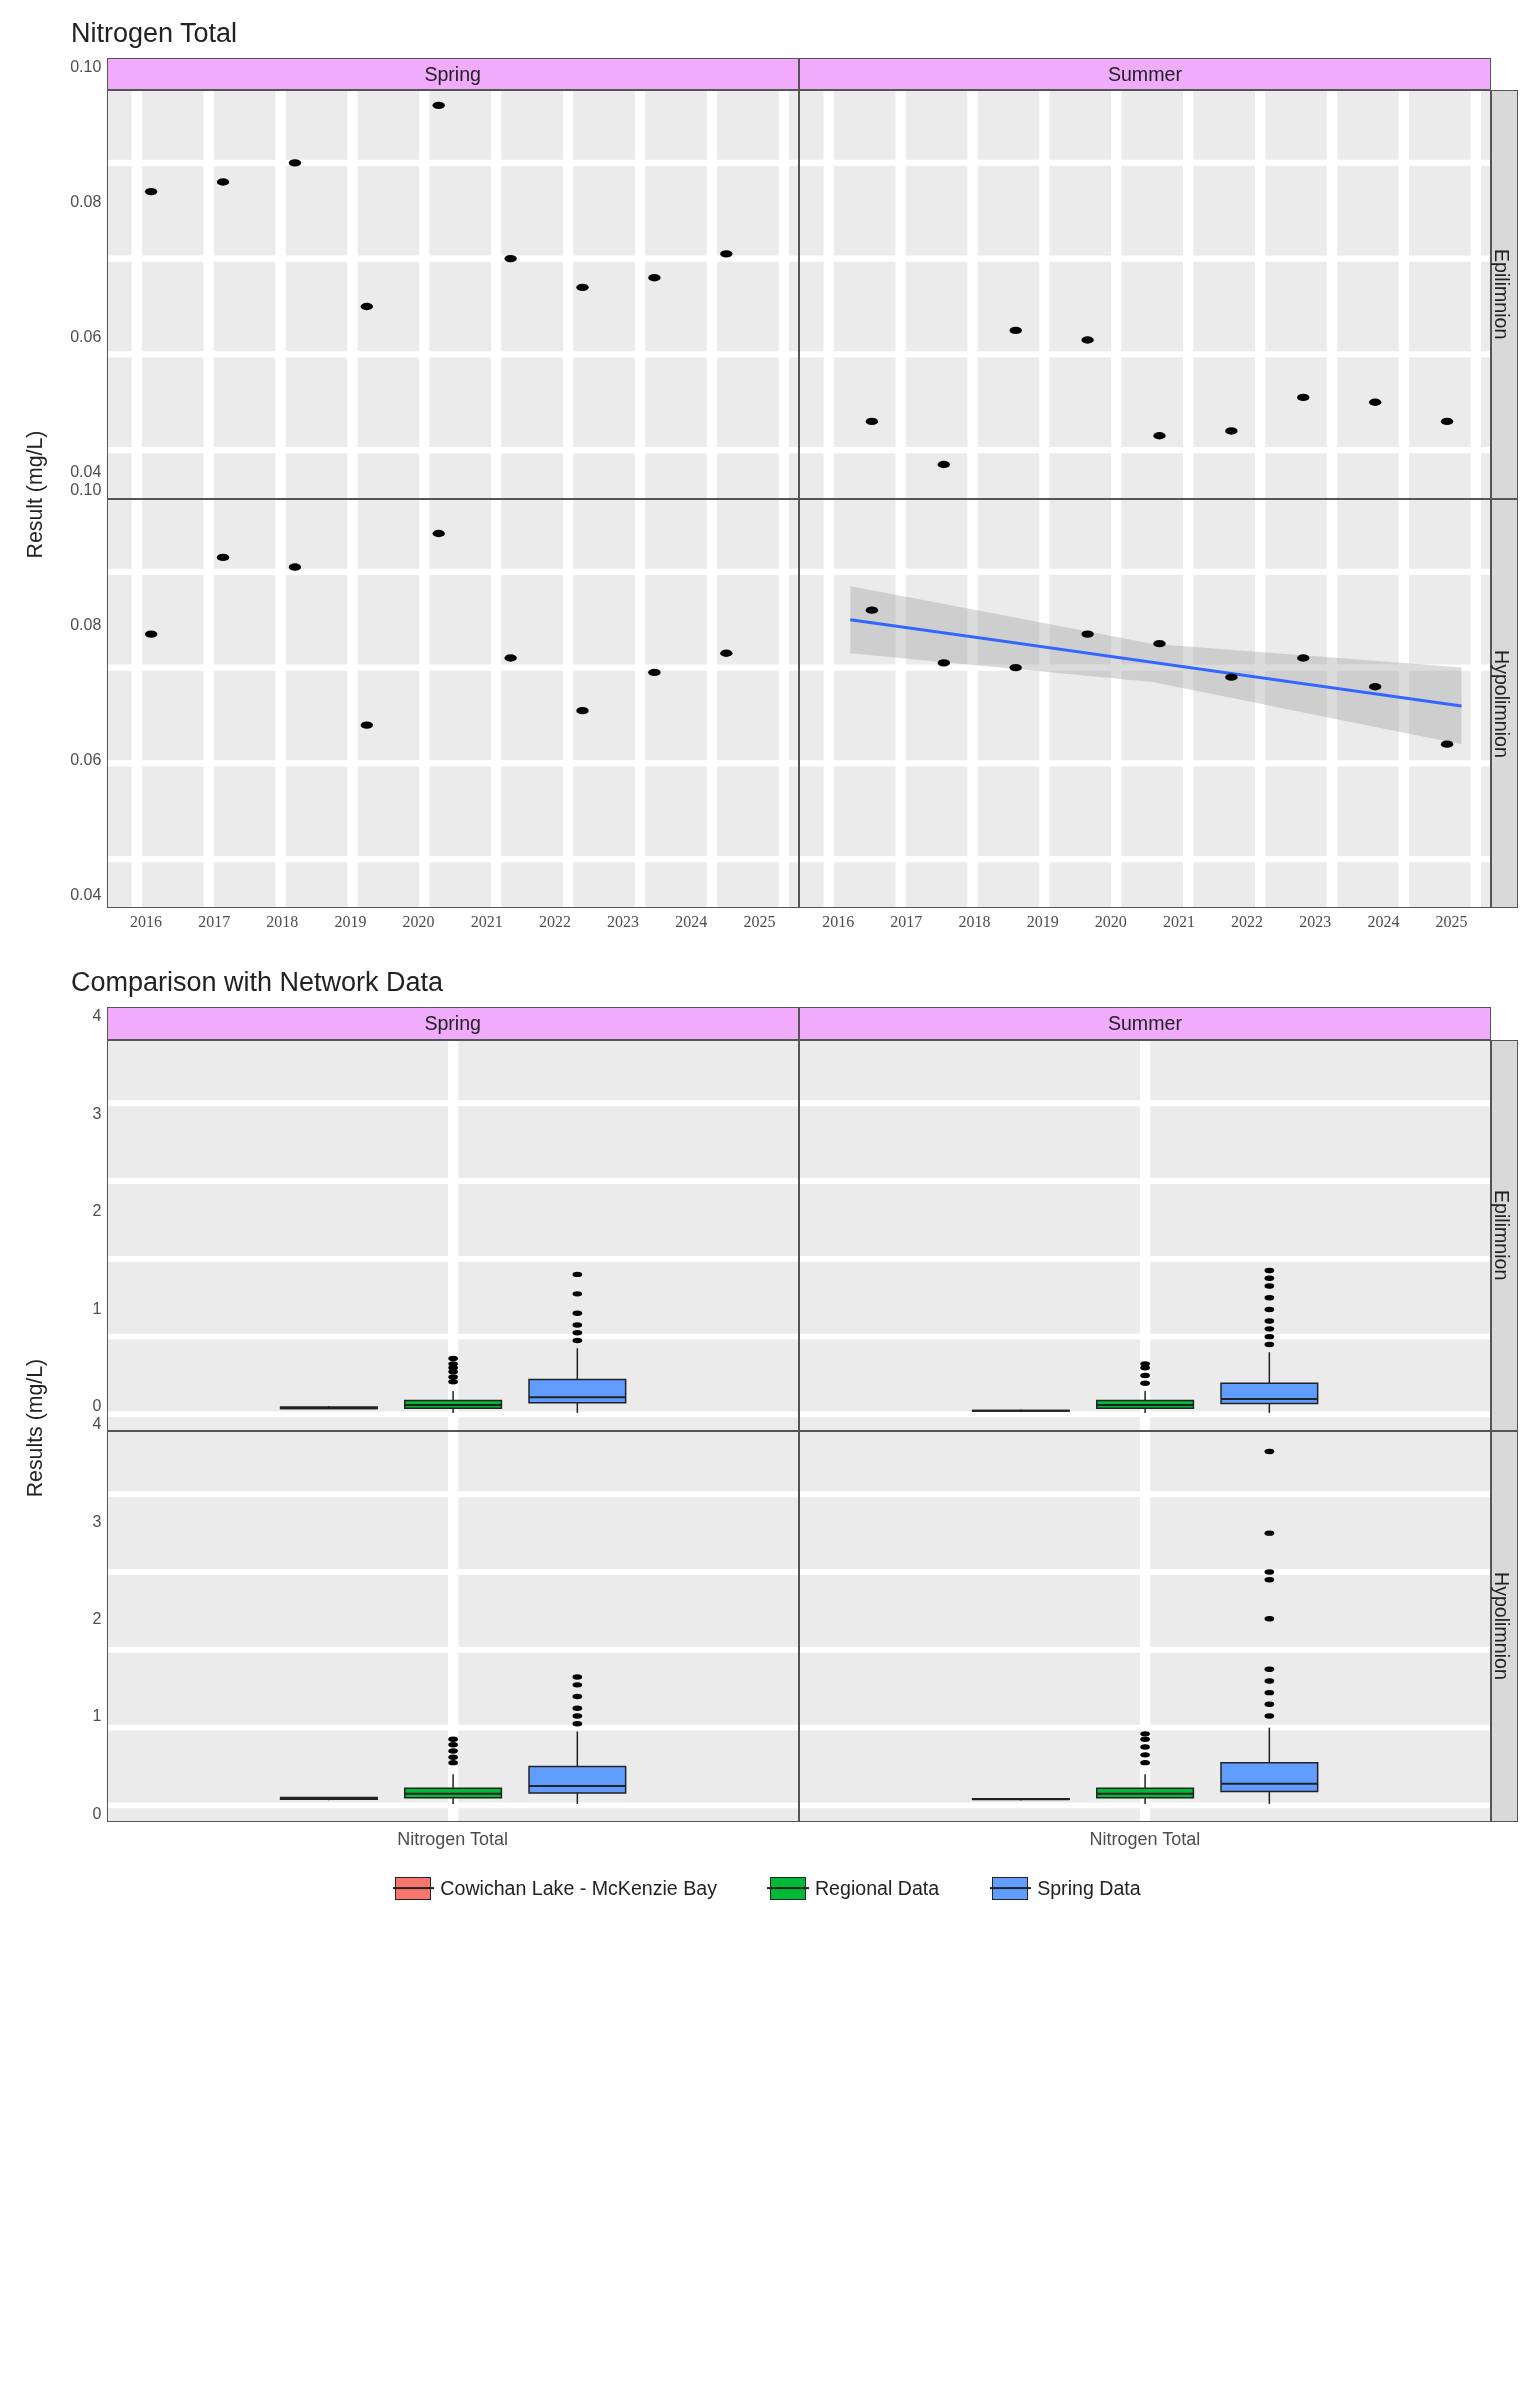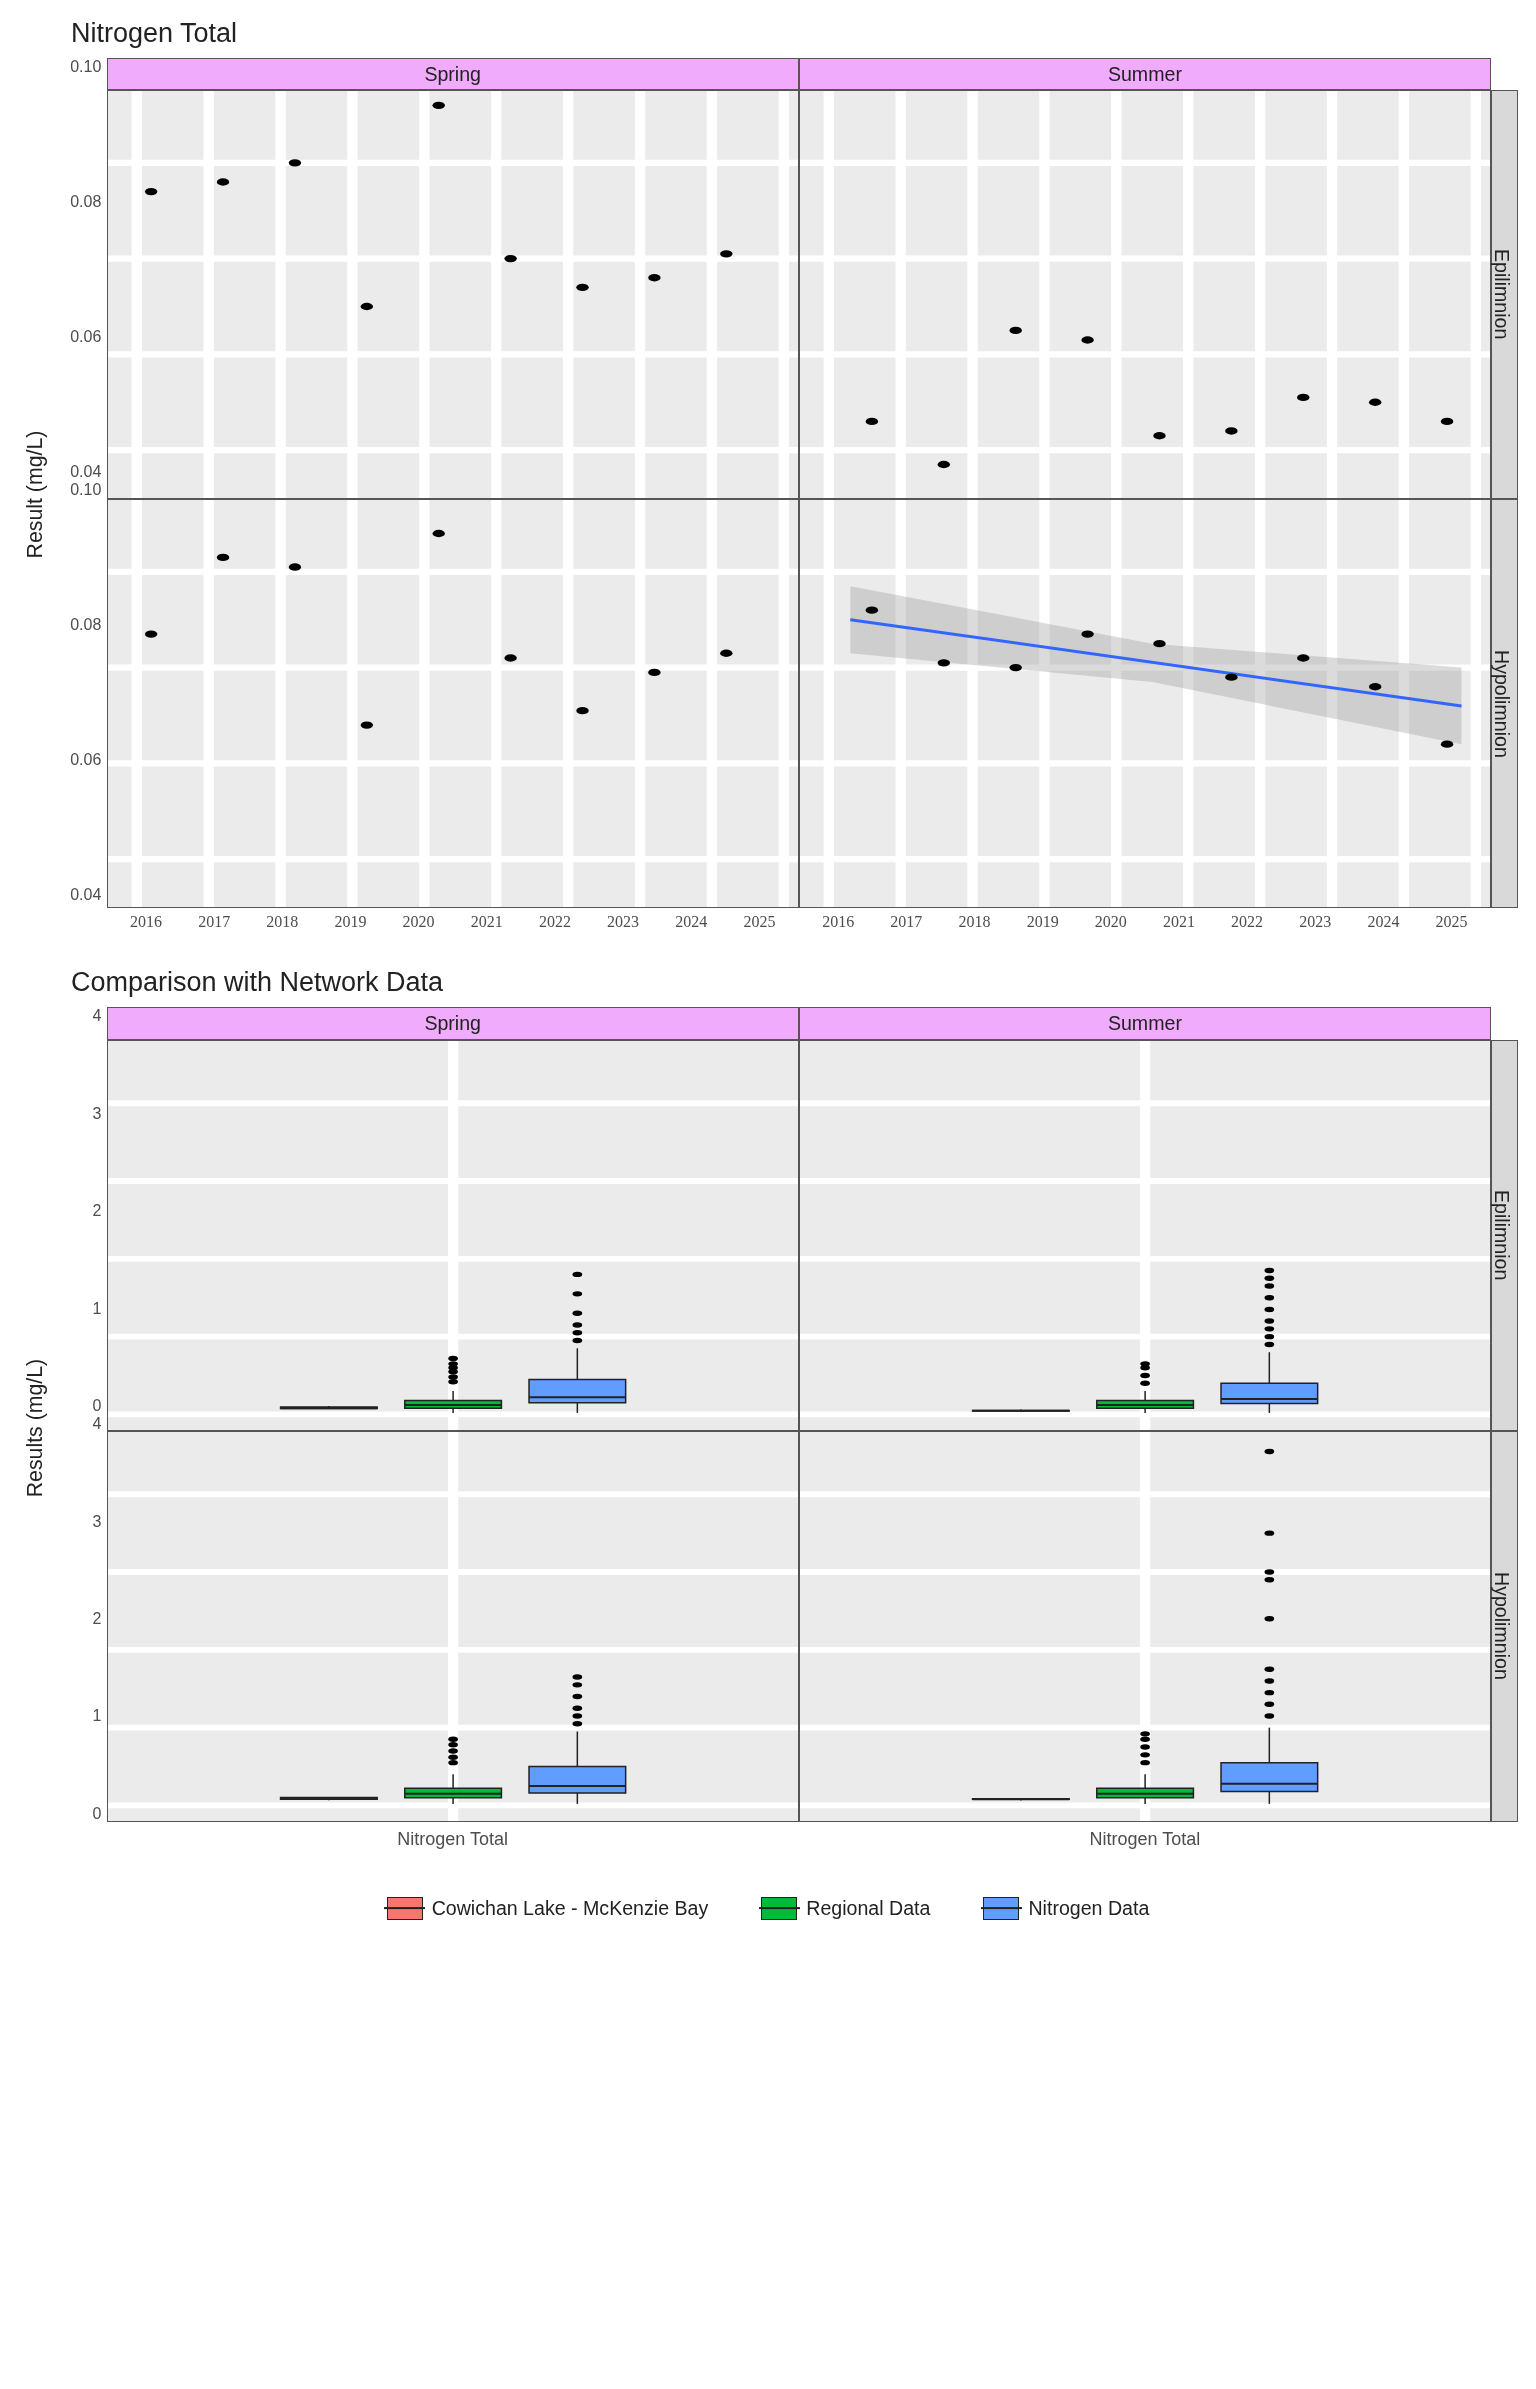--- a/index.html
+++ b/index.html
@@ -72,21 +72,21 @@
     padding-right: 5.3px;
   }
   .legend {
     display: flex;
     justify-content: center;
     gap: 53px;
     margin-top: 27px;
     font-size: 19.6px;
     color: #222;
   }
-  .legend-item { display: flex; align-items: center; gap: 9px; margin-top: 20px; }
+  .legend-item { display: flex; align-items: center; gap: 9px; }
   .legend-swatch {
     width: 36px; height: 23px; border: 1.8px solid #222; position: relative;
   }
   .legend-swatch::after {
     content:""; position:absolute; left:-3.6px; right:-3.6px; top:50%; height:1.8px; background:#222; transform:translateY(-50%);
   }
   .gridline { stroke: #fff; stroke-width:1.5; }
 </style>
 </head>
 <body>
@@ -452,17 +452,17 @@
     <div class="legend-item">
       <div class="legend-swatch" id="lg0" style="background: rgb(248, 118, 109);"></div>
       <span>Cowichan Lake - McKenzie Bay</span>
     </div>
     <div class="legend-item">
       <div class="legend-swatch" id="lg1" style="background: rgb(0, 186, 56);"></div>
       <span>Regional Data</span>
     </div>
     <div class="legend-item">
       <div class="legend-swatch" id="lg2" style="background: rgb(97, 156, 255);"></div>
-      <span>Nitrogen Data</span>
+      <span>Spring Data</span>
     </div>
   </div>
 </div>
 
 
 </body></html>

